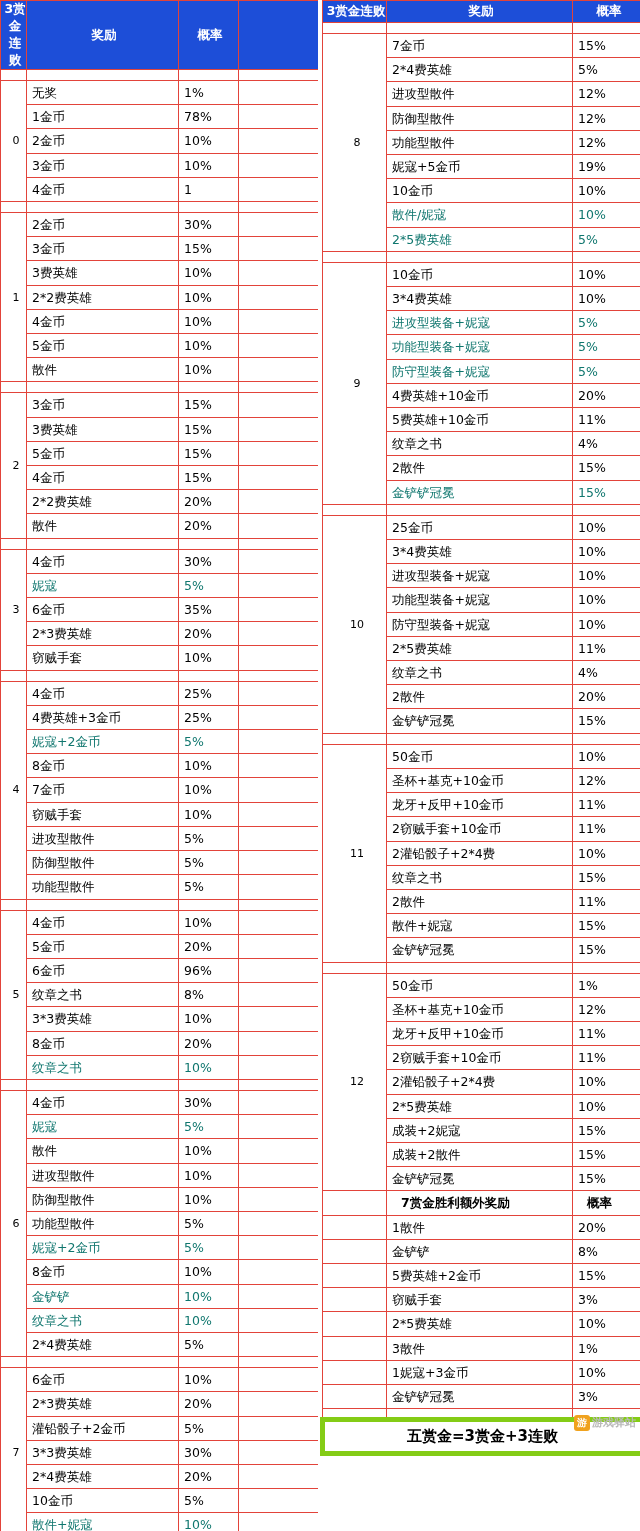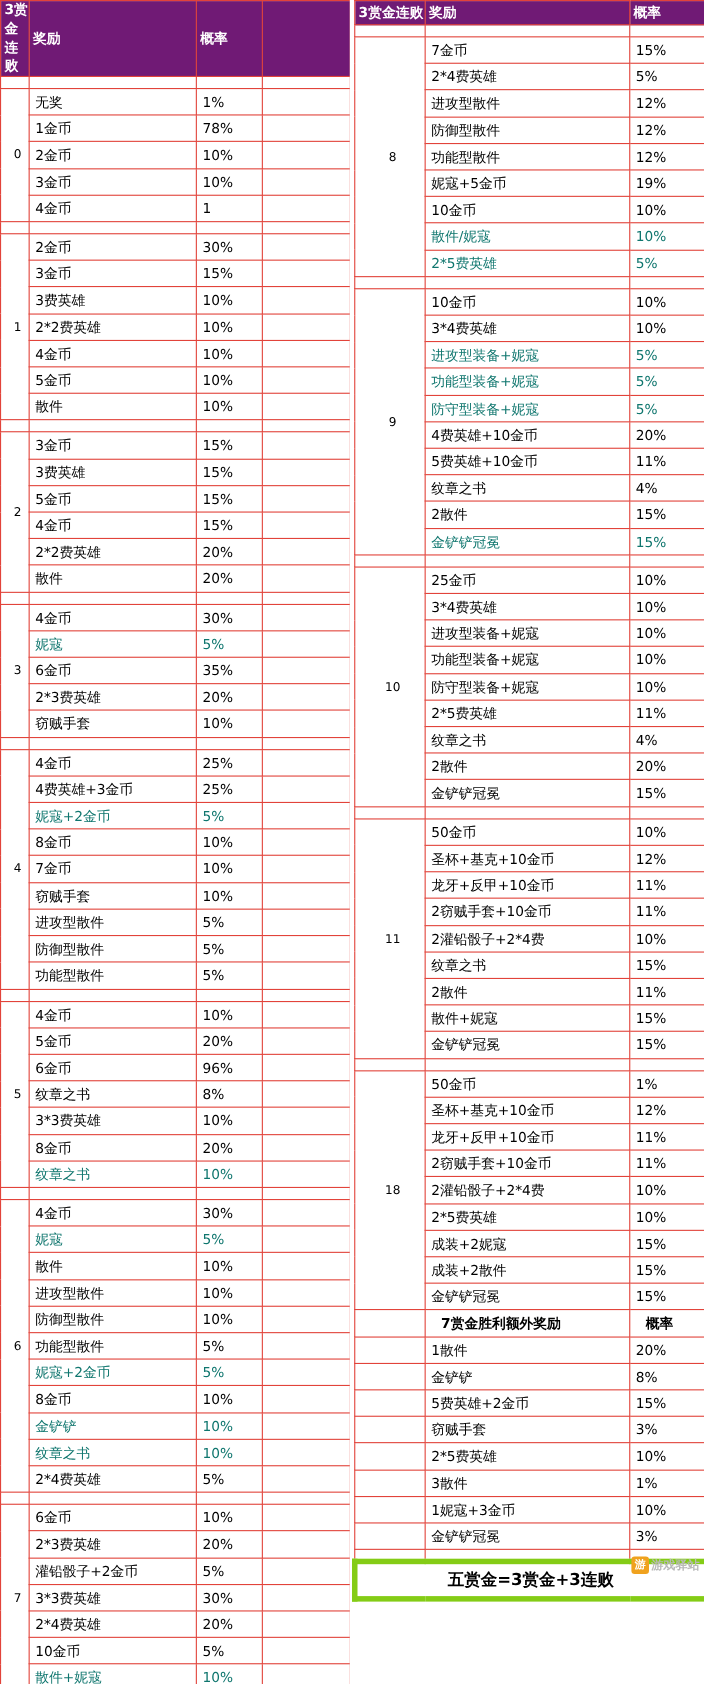--- a/index.html
+++ b/index.html
@@ -1,20 +1,20 @@
 <!DOCTYPE html>
 <html><head>
 <meta charset="utf-8">
 <style>
   html,body{margin:0;padding:0;background:#ffffff;}
   body{font-family:"DejaVu Sans","Liberation Sans",sans-serif;}
   .page{width:640px;height:1531px;position:relative;background:#fff;box-sizing:border-box;overflow:hidden;}
   table{border-collapse:collapse;table-layout:fixed;}
   td,th{border:1px solid #e2433a;padding:0;vertical-align:middle;box-sizing:border-box;}
-  .hdr{background:#701a75;color:#ffffff;font-weight:bold;font-size:12.5px;height:22px;padding-left:3px;text-align:left;}
+  .hdr{background:#1d4ed8;color:#ffffff;font-weight:bold;font-size:12.5px;height:22px;padding-left:3px;text-align:center;}
   .cell{font-size:12.5px;color:#000;padding-left:5px;height:23.2px;line-height:23.2px;white-space:nowrap;overflow:hidden;}
   .red{color:#0f766e;}
   .bold{font-weight:bold;padding-left:14px;}
   .grp{font-size:11px;color:#000;text-align:center;vertical-align:middle;}
   .blank{height:11px;}
   .footbox{border:5px solid #84cc16;height:34px;text-align:center;font-weight:bold;font-size:15px;color:#000;position:relative;}
   .wm{position:absolute;right:4px;bottom:20px;font-size:11px;color:#b9b9b9;}
   .wmbadge{display:inline-block;width:16px;height:16px;border-radius:3px;background:#f0a21e;color:#fff;font-size:10px;line-height:16px;text-align:center;vertical-align:middle;margin-right:2px;}
   .leftwrap{position:absolute;left:0;top:0;width:318px;}
   .rightwrap{position:absolute;left:320px;top:0;width:320px;}
@@ -579,21 +579,21 @@
           <tr>
             <td class="cell">金铲铲冠冕</td>
             <td class="cell">15%</td>
           </tr>
           <tr>
             <td class="blank"></td>
             <td class="blank"></td>
             <td class="blank"></td>
           </tr>
           <tr>
-            <td class="cell grp" rowspan="9">18</td>
+            <td class="cell grp" rowspan="9">12</td>
             <td class="cell">50金币</td>
             <td class="cell">1%</td>
           </tr>
           <tr>
             <td class="cell">圣杯+基克+10金币</td>
             <td class="cell">12%</td>
           </tr>
           <tr>
             <td class="cell">龙牙+反甲+10金币</td>
             <td class="cell">11%</td>

